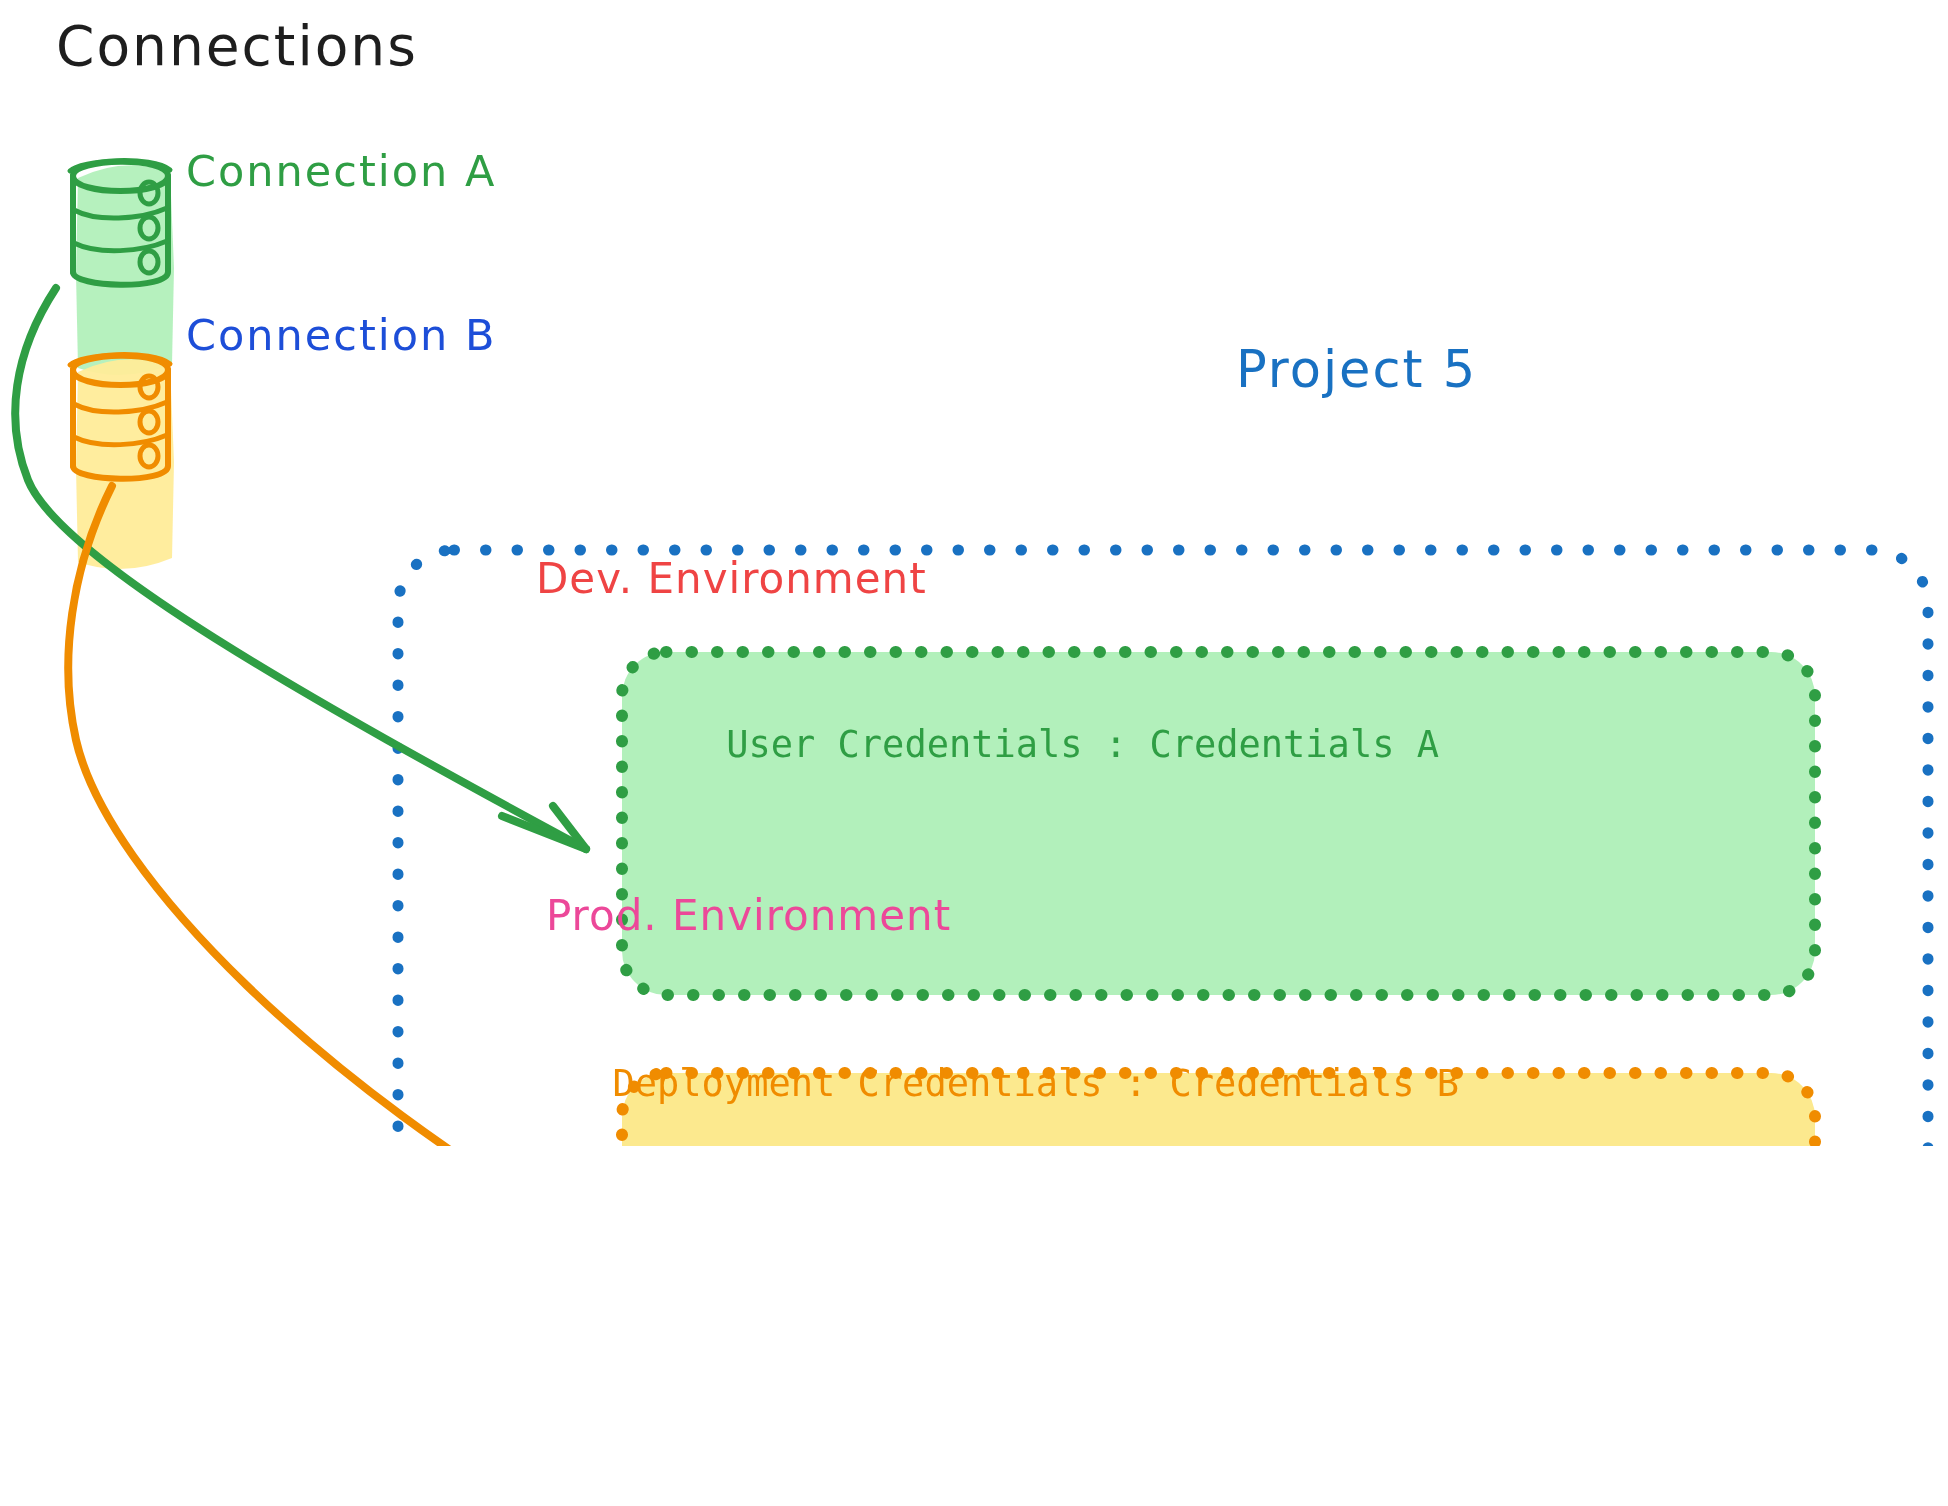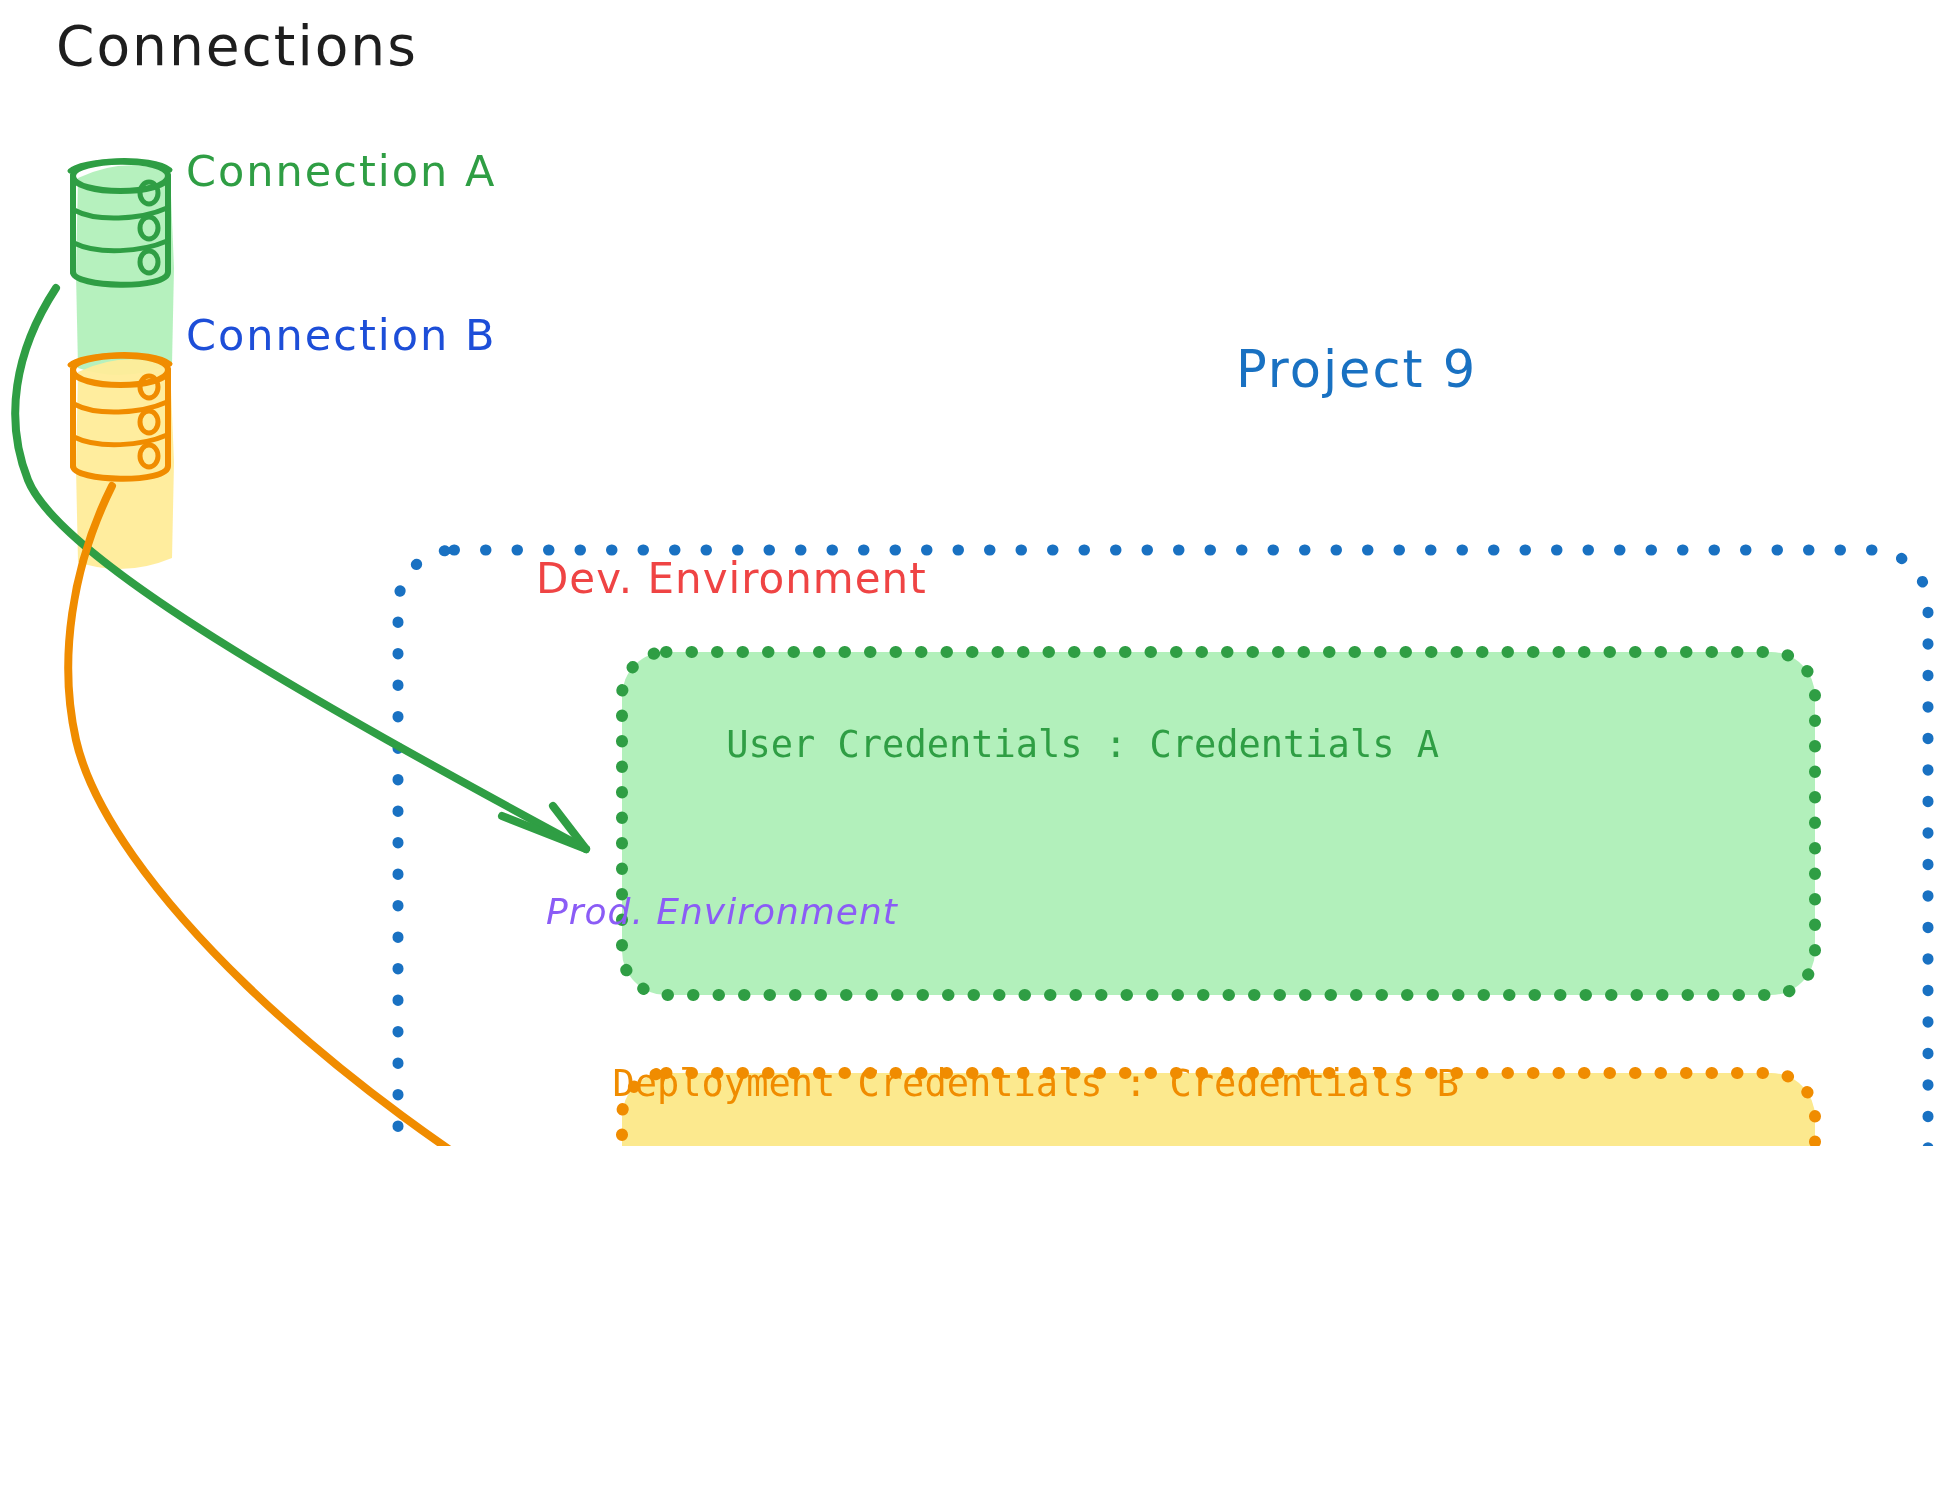--- a/index.html
+++ b/index.html
@@ -64,24 +64,23 @@
   #label-dev-env {
     left: 536px;
     top: 554px;
     font-size: 42px;
     color: #ef4444;
     letter-spacing: 1px;
   }
   #label-prod-env {
     left: 546px;
     top: 891px;
-    font-size: 36px;
-    color: #8b5cf6;
+    font-size: 42px;
+    color: #ec4899;
     letter-spacing: 1px;
-    font-style: italic;
   }
   .mono {
     font-family: "DejaVu Sans Mono", monospace;
     font-size: 37px;
     letter-spacing: 0px;
   }
   #label-user-credentials {
     right: 550px;
     top: 723px;
     color: #2f9e44;
@@ -178,21 +177,21 @@
     </g>
 
   </svg>
 
   <div class="txt" id="title-connections">Connections</div>
 
   <div class="txt" id="label-connection-a">Connection A</div>
 
   <div class="txt" id="label-connection-b">Connection B</div>
 
-  <div class="txt" id="label-project-1">Project 9</div>
+  <div class="txt" id="label-project-1">Project 5</div>
 
   <div class="txt" id="label-dev-env">Dev. Environment</div>
 
   <div class="txt mono" id="label-user-credentials">User Credentials : Credentials A</div>
 
   <div class="txt" id="label-prod-env">Prod. Environment</div>
 
   <div class="txt mono" id="label-deployment-credentials">Deployment Credentials : Credentials B</div>
 
 </div>

